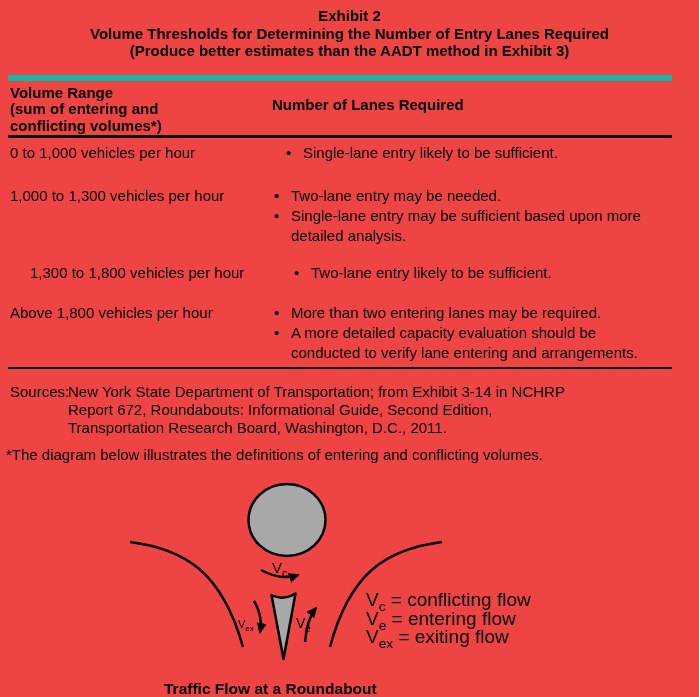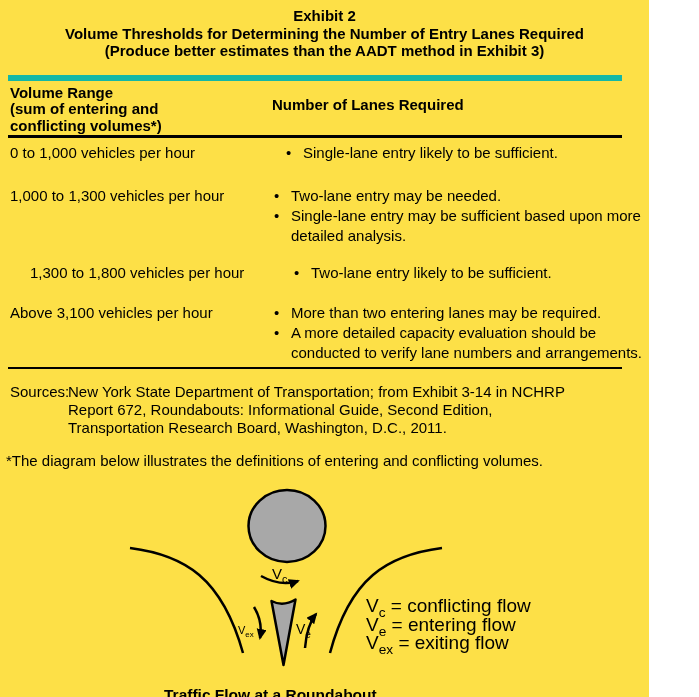--- a/index.html
+++ b/index.html
@@ -1,38 +1,38 @@
 <!DOCTYPE html>
 <html><head>
 <meta charset="utf-8">
 <style>
   html,body{margin:0;padding:0;background:#fff;}
   .page{
-    width:649px;height:697px;position:relative;overflow:hidden;
-    background:#fde047;color:#000;
+    width:699px;height:697px;position:relative;overflow:hidden;
+    background:#ef4444;color:#000;
     font-family:"Liberation Sans",sans-serif;font-size:15px;
   }
   
   .header{padding-top:7px;text-align:center;font-weight:bold;line-height:17.5px;}
   
   .vtable{margin:15px 27px 0 8px;border-top:6px solid #14b8a6;border-bottom:2px solid #000;padding-bottom:4px;}
   .thead{display:flex;border-bottom:3px solid #000;padding:4px 0 1px;}
   .col1{width:262px;padding-left:2px;font-weight:bold;white-space:pre-line;line-height:16.5px;flex-shrink:0;}
   .col2{font-weight:bold;padding-top:11px;}
   .trow{display:flex;line-height:20px;}
   .range{width:262px;padding-left:2px;flex-shrink:0;}
   .bullet{display:flex;}
   .dot{width:17px;padding-left:2px;flex-shrink:0;}
   .btext{width:372px;}
   .r1{margin-top:5px;gap:12px;}.r2{margin-top:23px;}.r3{margin-top:17px;margin-left:20px;}.r4{margin-top:20px;}
   
   .sources{display:flex;margin:14px 20px 0 10px;line-height:18px;}
   .src-label{width:58px;flex-shrink:0;}
   .src-text{white-space:pre-line;}
-  .footnote{margin:15px 20px 0 6px;line-height:18px;}
+  .footnote{margin:9px 20px 0 6px;line-height:18px;}
   
   .diagram{position:relative;height:237px;}
   .dsvg{position:absolute;left:0;top:0;}
   .dlabel{position:absolute;line-height:1;white-space:nowrap;}
   .lbl-vc{left:272px;top:96px;font-size:15px;}
   .lbl-vex{left:238px;top:155px;font-size:11px;}
   .lbl-ve{left:296px;top:152px;font-size:14px;}
   sub{font-size:72%;line-height:0;}
   .legend{position:absolute;left:366px;top:127px;font-size:19px;line-height:18.5px;}
   .caption{position:absolute;left:164px;top:216px;font-weight:bold;font-size:15.5px;}
@@ -84,29 +84,29 @@
       <div class="range">1,300 to 1,800 vehicles per hour</div>
       <div class="lanes">
         <div class="bullet">
           <span class="dot">•</span>
           <span class="btext">Two-lane entry likely to be sufficient.</span>
         </div>
       </div>
     </div>
 
     <div class="trow r4">
-      <div class="range">Above 3,100 vehicles per hour</div>
+      <div class="range">Above 1,800 vehicles per hour</div>
       <div class="lanes">
         <div class="bullet">
           <span class="dot">•</span>
           <span class="btext">More than two entering lanes may be required.</span>
         </div>
         <div class="bullet">
           <span class="dot">•</span>
-          <span class="btext">A more detailed capacity evaluation should be conducted to verify lane numbers and arrangements.</span>
+          <span class="btext">A more detailed capacity evaluation should be conducted to verify lane entering and arrangements.</span>
         </div>
       </div>
     </div>
   </div>
 
   <div class="sources">
     <div class="src-label">Sources:</div>
     <div class="src-text">New York State Department of Transportation; from Exhibit 3-14 in NCHRP
 Report 672, Roundabouts: Informational Guide, Second Edition,
 Transportation Research Board, Washington, D.C., 2011.</div>

